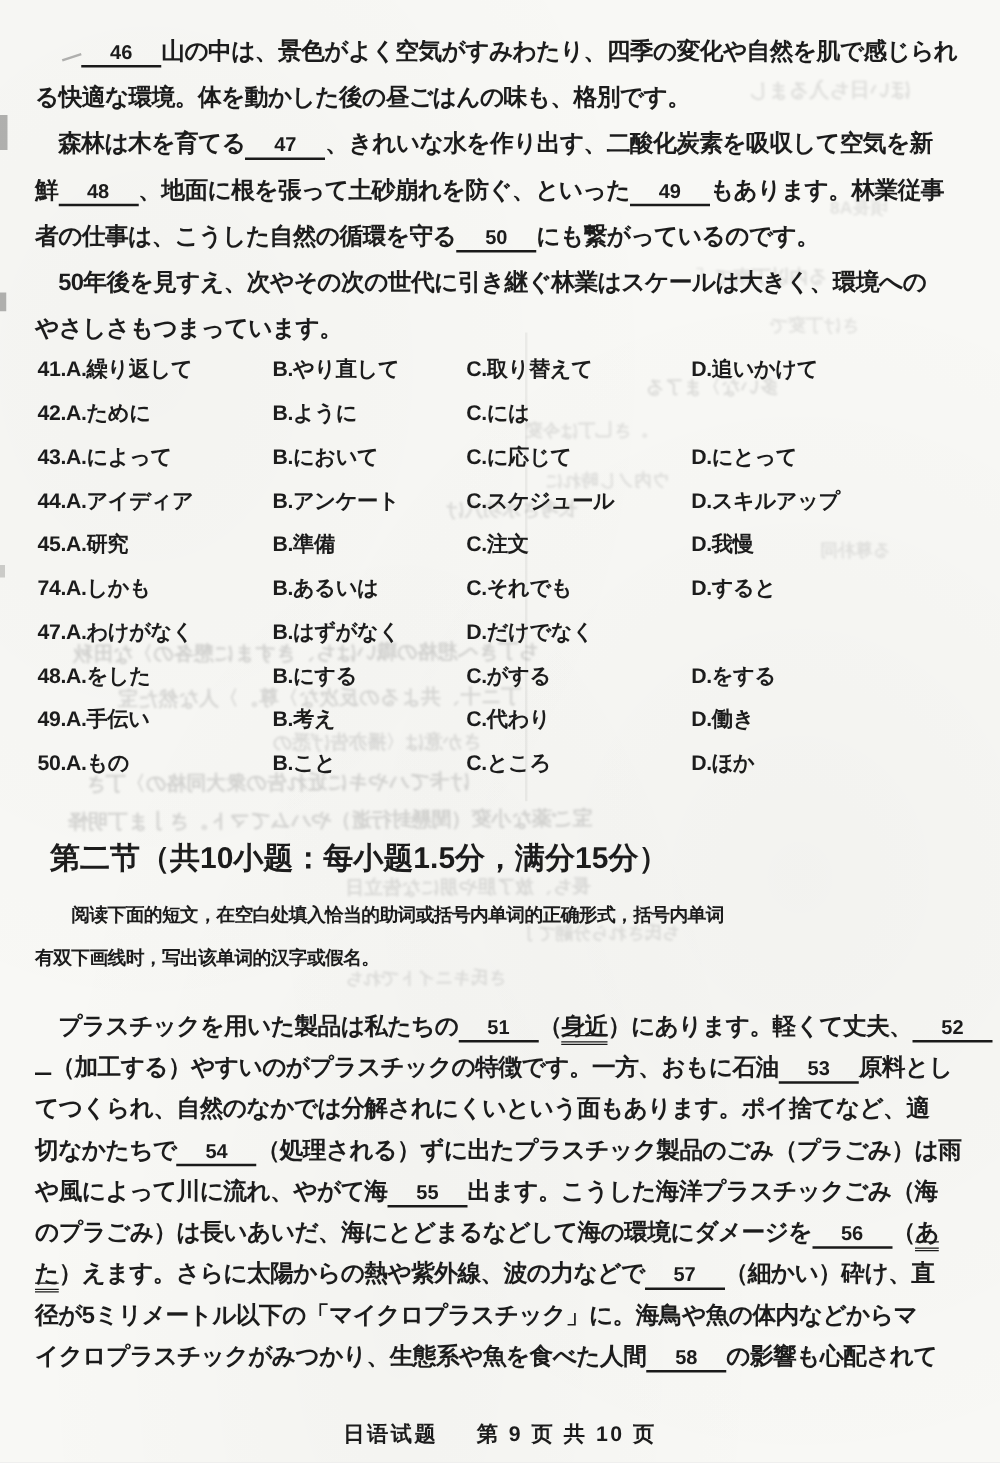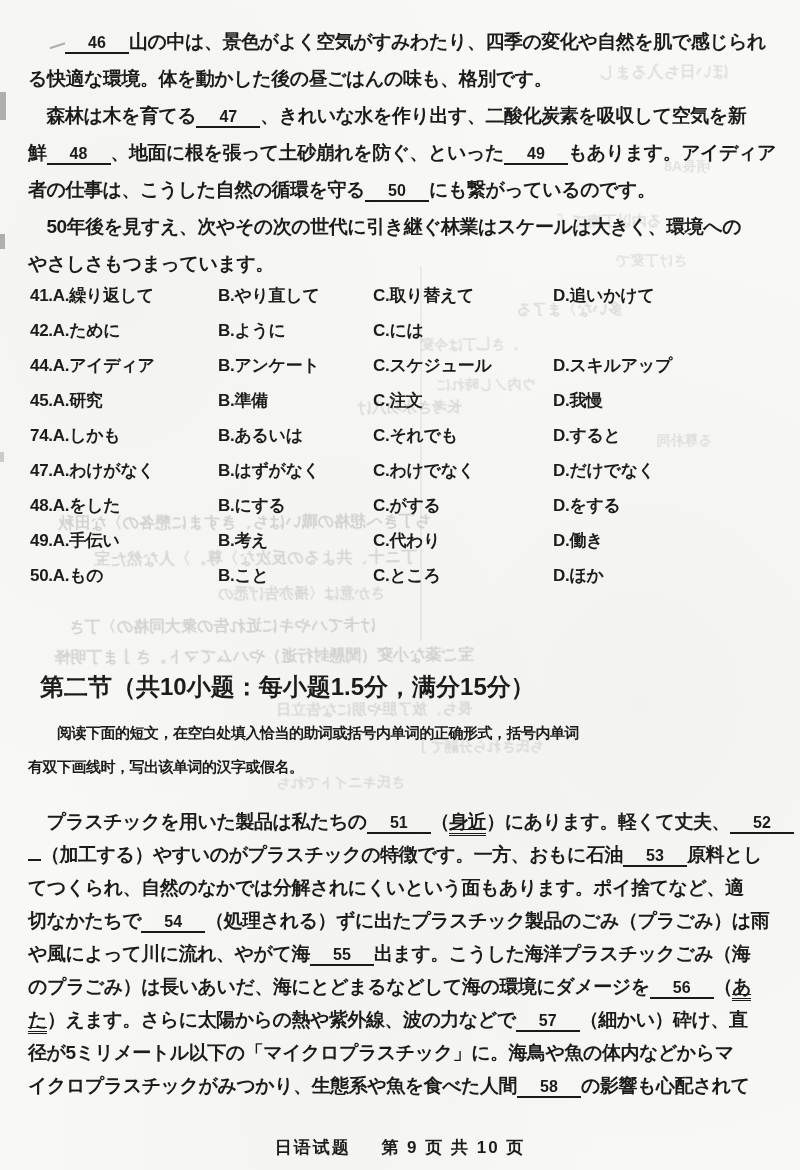--- a/index.html
+++ b/index.html
@@ -72,37 +72,43 @@
   <div class="crease"></div>
   <div class="pencil-mark"></div>
   <div class="edge-mark m1"></div>
   <div class="edge-mark m2"></div>
   <div class="edge-mark m3"></div>
 
   <div id="passage1" class="passage">
       <div class="line"><span>　　</span><span class="blank">46</span><span>山の中は、景色がよく空気がすみわたり、四季の変化や自然を肌で感じられ</span></div>
       <div class="line"><span>る快適な環境。体を動かした後の昼ごはんの味も、格別です。</span></div>
       <div class="line"><span>　森林は木を育てる</span><span class="blank">47</span><span>、きれいな水を作り出す、二酸化炭素を吸収して空気を新</span></div>
-      <div class="line"><span>鮮</span><span class="blank">48</span><span>、地面に根を張って土砂崩れを防ぐ、といった</span><span class="blank">49</span><span>もあります。アイディア</span></div>
+      <div class="line"><span>鮮</span><span class="blank">48</span><span>、地面に根を張って土砂崩れを防ぐ、といった</span><span class="blank">49</span><span>もあります。林業従事</span></div>
       <div class="line"><span>者の仕事は、こうした自然の循環を守る</span><span class="blank">50</span><span>にも繋がっているのです。</span></div>
       <div class="line"><span>　50年後を見すえ、次やその次の世代に引き継ぐ林業はスケールは大きく、環境への</span></div>
       <div class="line"><span>やさしさもつまっています。</span></div>
     </div>
 
   <div id="questions">
       <div class="qrow">
         <span class="qcell">41.A.繰り返して</span>
         <span class="qcell">B.やり直して</span>
         <span class="qcell">C.取り替えて</span>
         <span class="qcell">D.追いかけて</span>
       </div>
       <div class="qrow">
         <span class="qcell">42.A.ために</span>
         <span class="qcell">B.ように</span>
         <span class="qcell">C.には</span>
+      </div>
+      <div class="qrow">
+        <span class="qcell">43.A.によって</span>
+        <span class="qcell">B.において</span>
+        <span class="qcell">C.に応じて</span>
+        <span class="qcell">D.にとって</span>
       </div>
       <div class="qrow">
         <span class="qcell">44.A.アイディア</span>
         <span class="qcell">B.アンケート</span>
         <span class="qcell">C.スケジュール</span>
         <span class="qcell">D.スキルアップ</span>
       </div>
       <div class="qrow">
         <span class="qcell">45.A.研究</span>
         <span class="qcell">B.準備</span>
@@ -111,21 +117,20 @@
       </div>
       <div class="qrow">
         <span class="qcell">74.A.しかも</span>
         <span class="qcell">B.あるいは</span>
         <span class="qcell">C.それでも</span>
         <span class="qcell">D.すると</span>
       </div>
       <div class="qrow">
         <span class="qcell">47.A.わけがなく</span>
         <span class="qcell">B.はずがなく</span>
-        <span class="qcell">C.わけでなく</span>
         <span class="qcell">D.だけでなく</span>
       </div>
       <div class="qrow">
         <span class="qcell">48.A.をした</span>
         <span class="qcell">B.にする</span>
         <span class="qcell">C.がする</span>
         <span class="qcell">D.をする</span>
       </div>
       <div class="qrow">
         <span class="qcell">49.A.手伝い</span>

